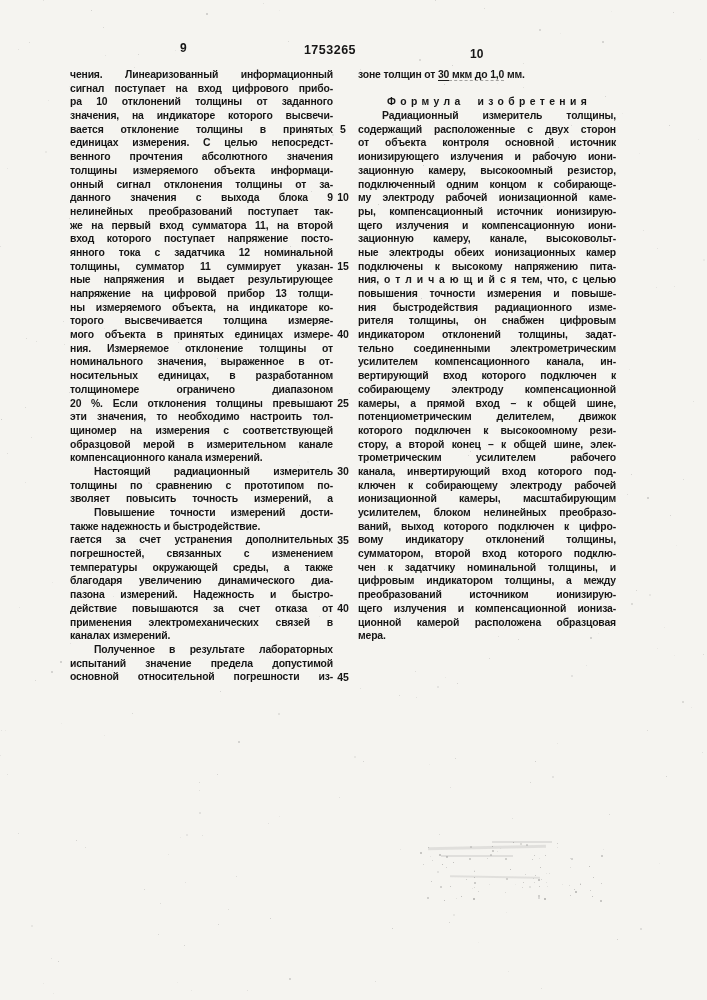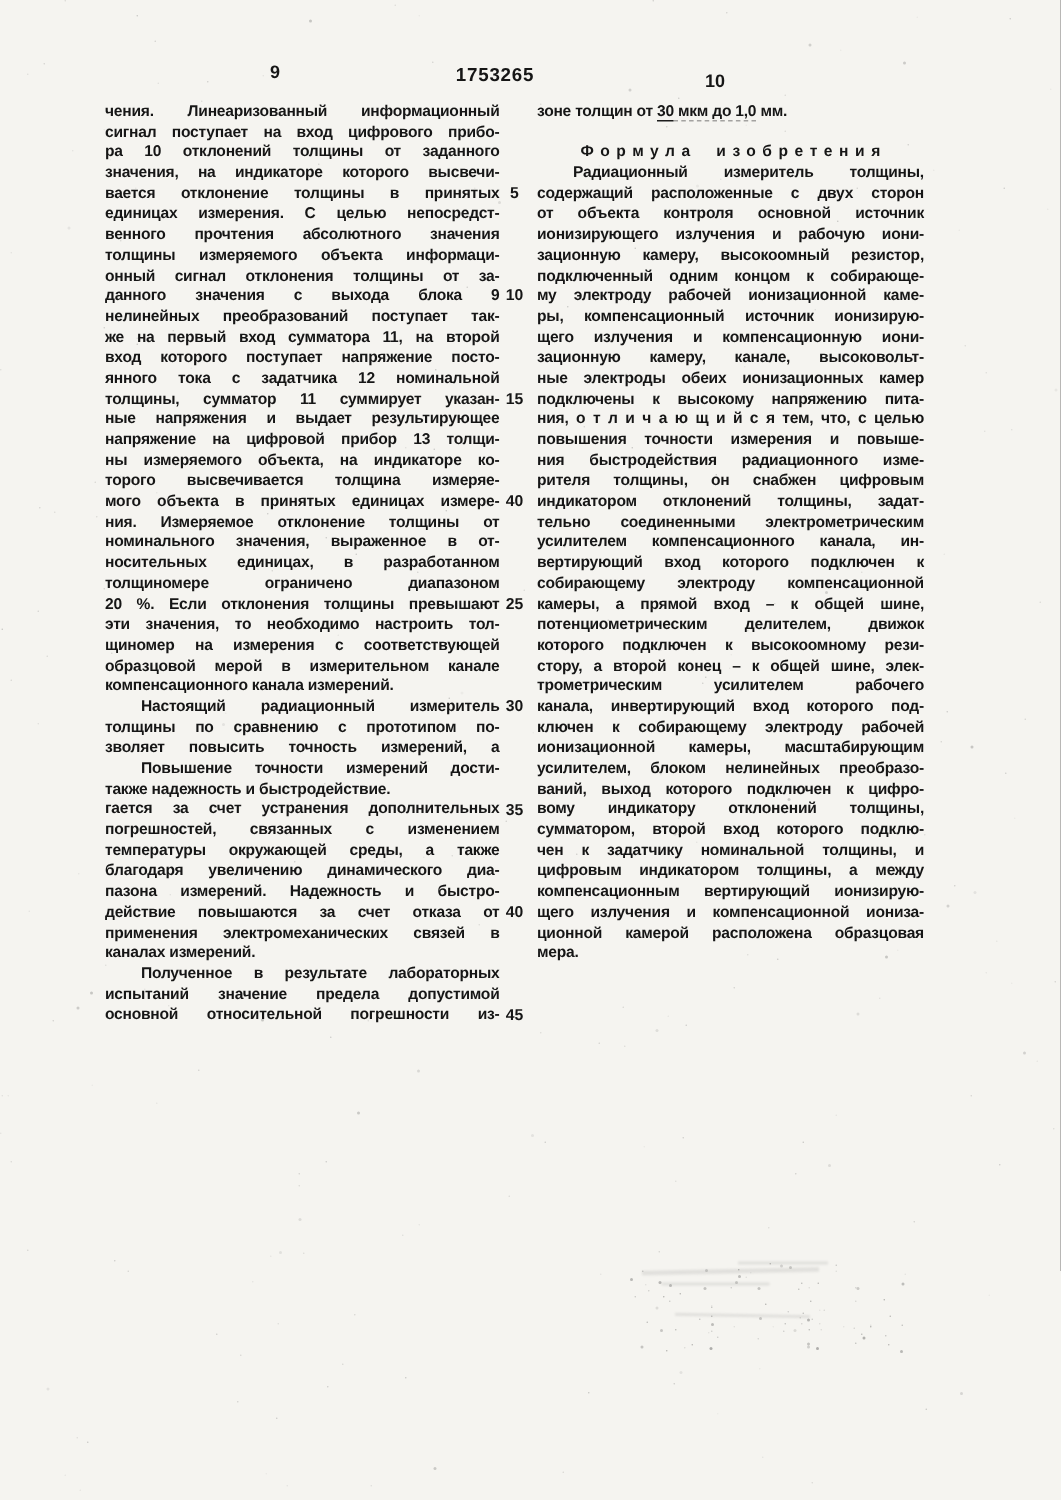--- a/index.html
+++ b/index.html
@@ -524,21 +524,21 @@
       <div class="line justify">трометрическим усилителем рабочего</div>
       <div class="line justify">канала, инвертирующий вход которого под-</div>
       <div class="line justify">ключен к собирающему электроду рабочей</div>
       <div class="line justify">ионизационной камеры, масштабирующим</div>
       <div class="line justify">усилителем, блоком нелинейных преобразо-</div>
       <div class="line justify">ваний, выход которого подключен к цифро-</div>
       <div class="line justify">вому индикатору отклонений толщины,</div>
       <div class="line justify">сумматором, второй вход которого подклю-</div>
       <div class="line justify">чен к задатчику номинальной толщины, и</div>
       <div class="line justify">цифровым индикатором толщины, а между</div>
-      <div class="line justify">компенсационным вертирующий ионизирую-</div>
+      <div class="line justify">преобразований источником ионизирую-</div>
       <div class="line justify">щего излучения и компенсационной иониза-</div>
       <div class="line justify">ционной камерой расположена образцовая</div>
       <div class="line end">мера.</div>
     </div>
 
   <div class="streak s1"></div>
   <div class="streak s2"></div>
   <div class="streak s3"></div>
   <div class="streak s4"></div>
 </div>

